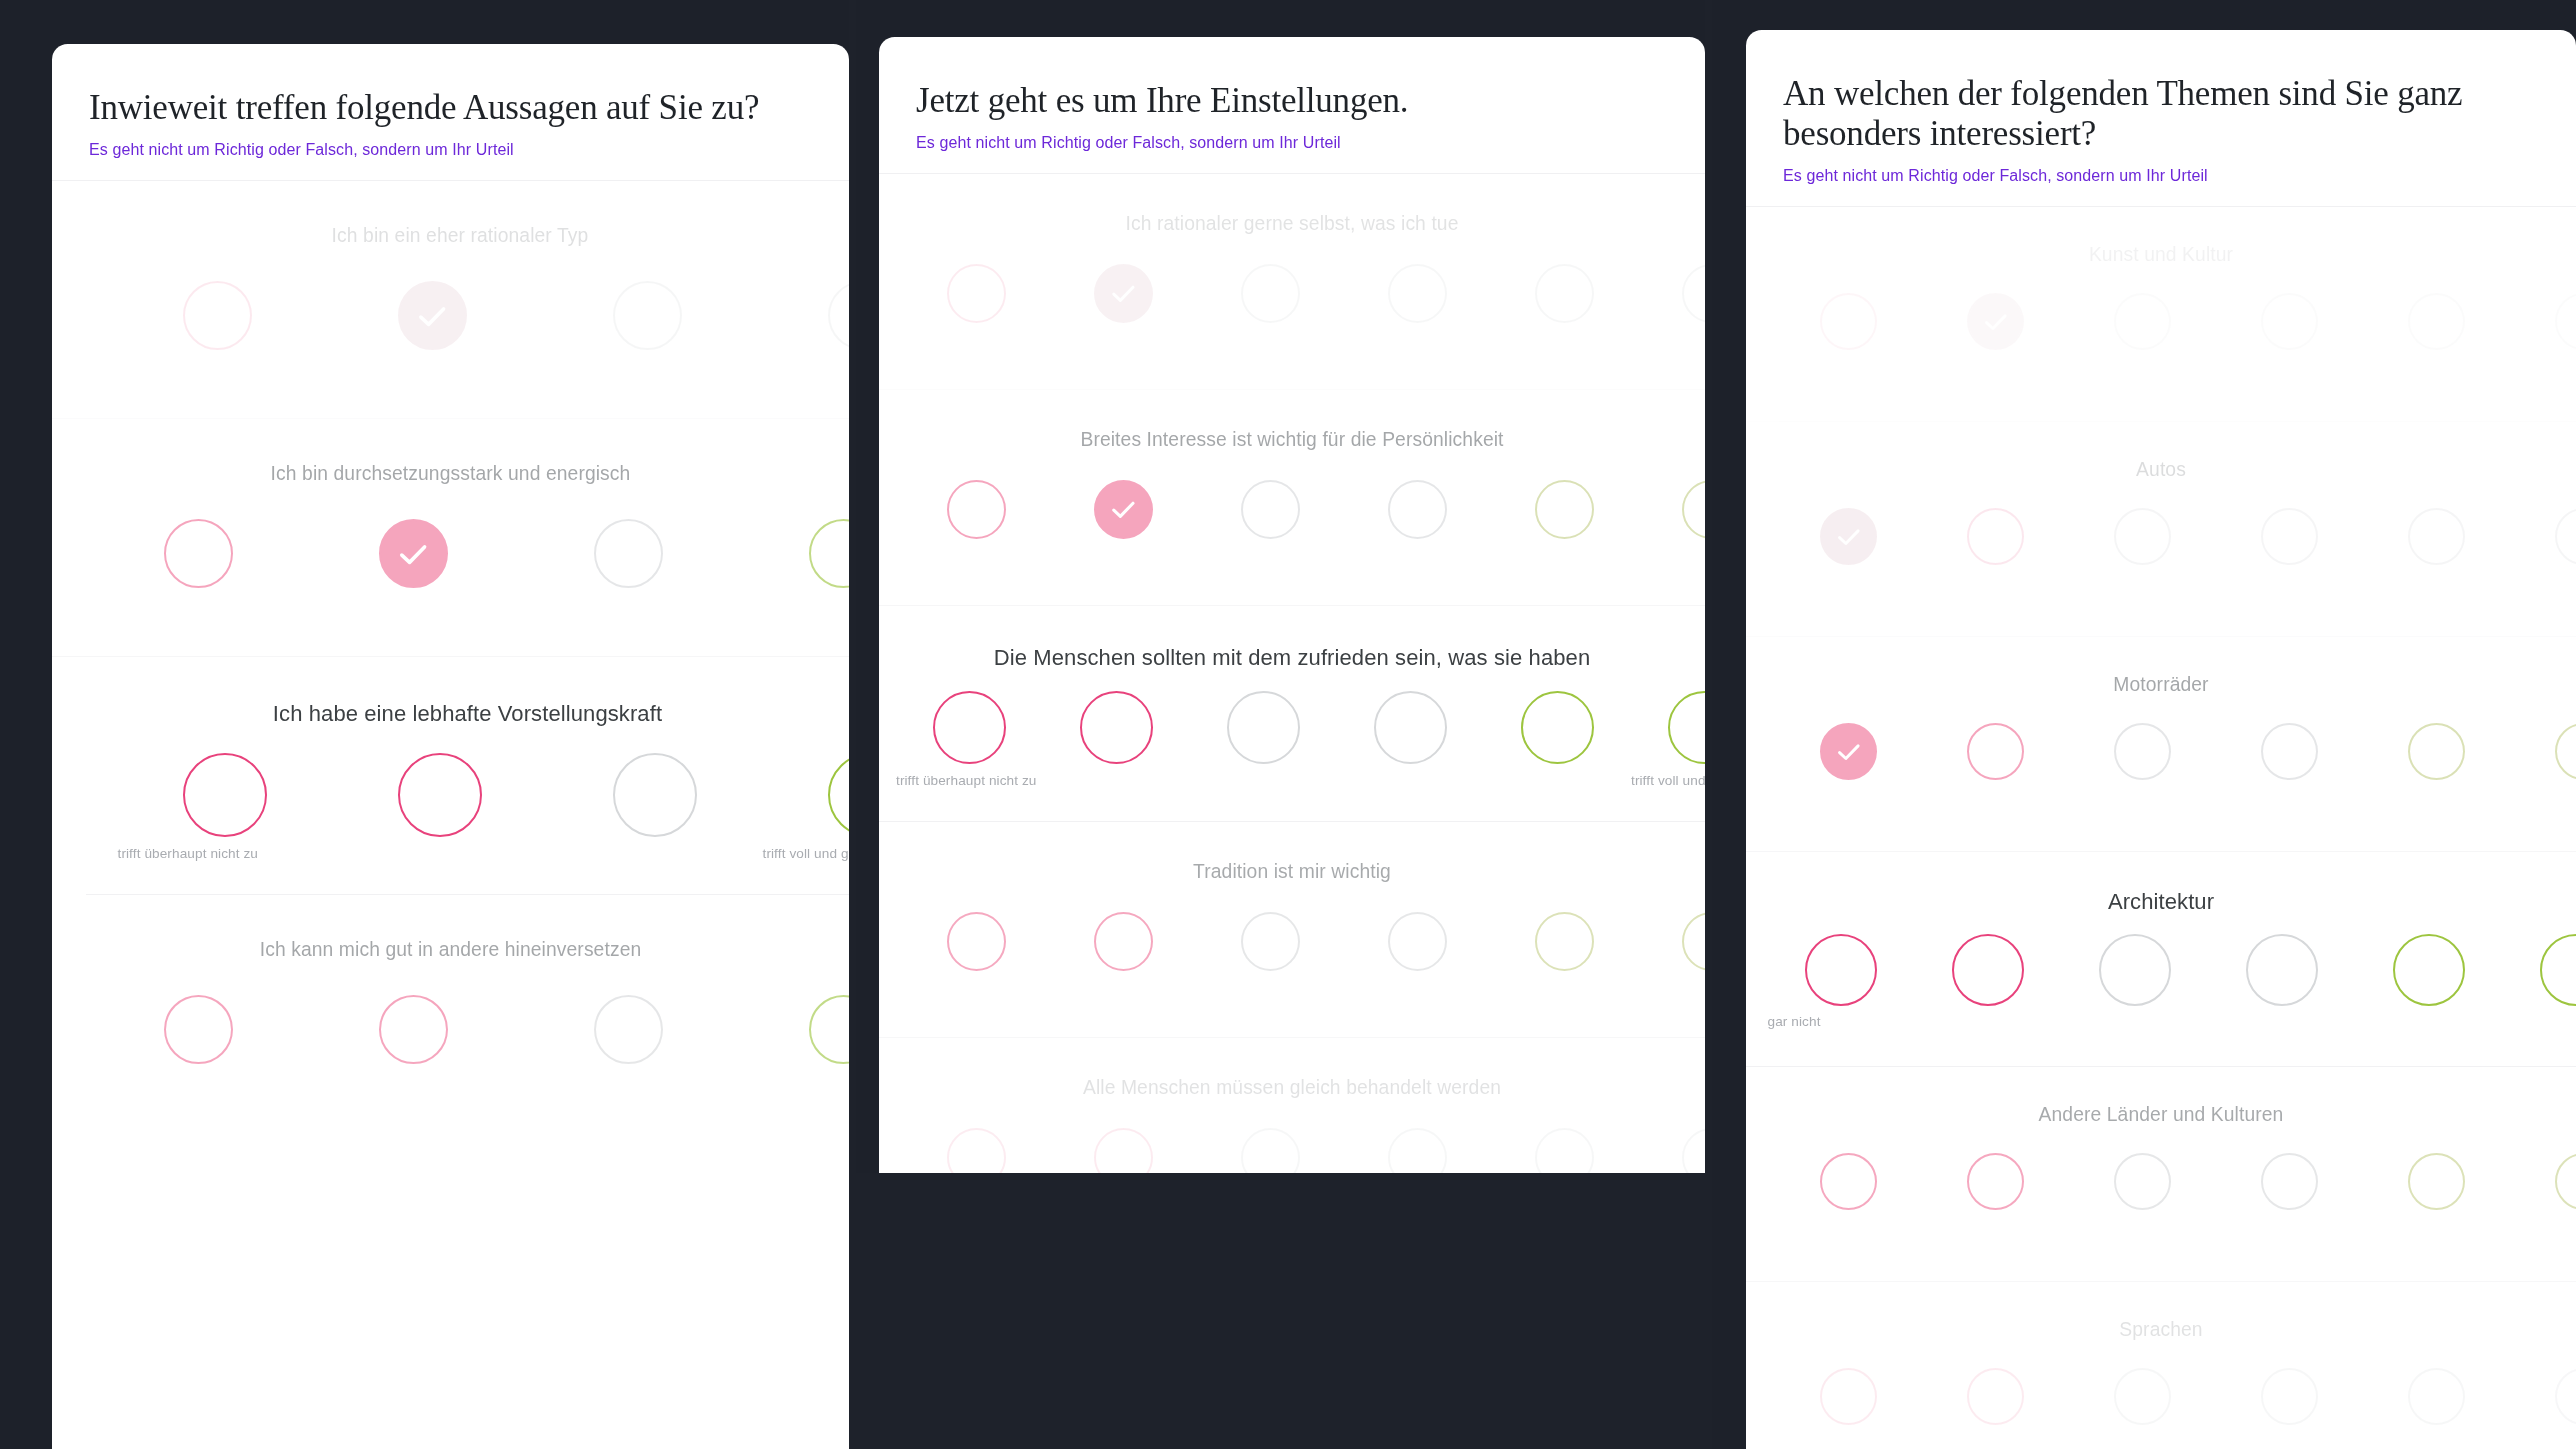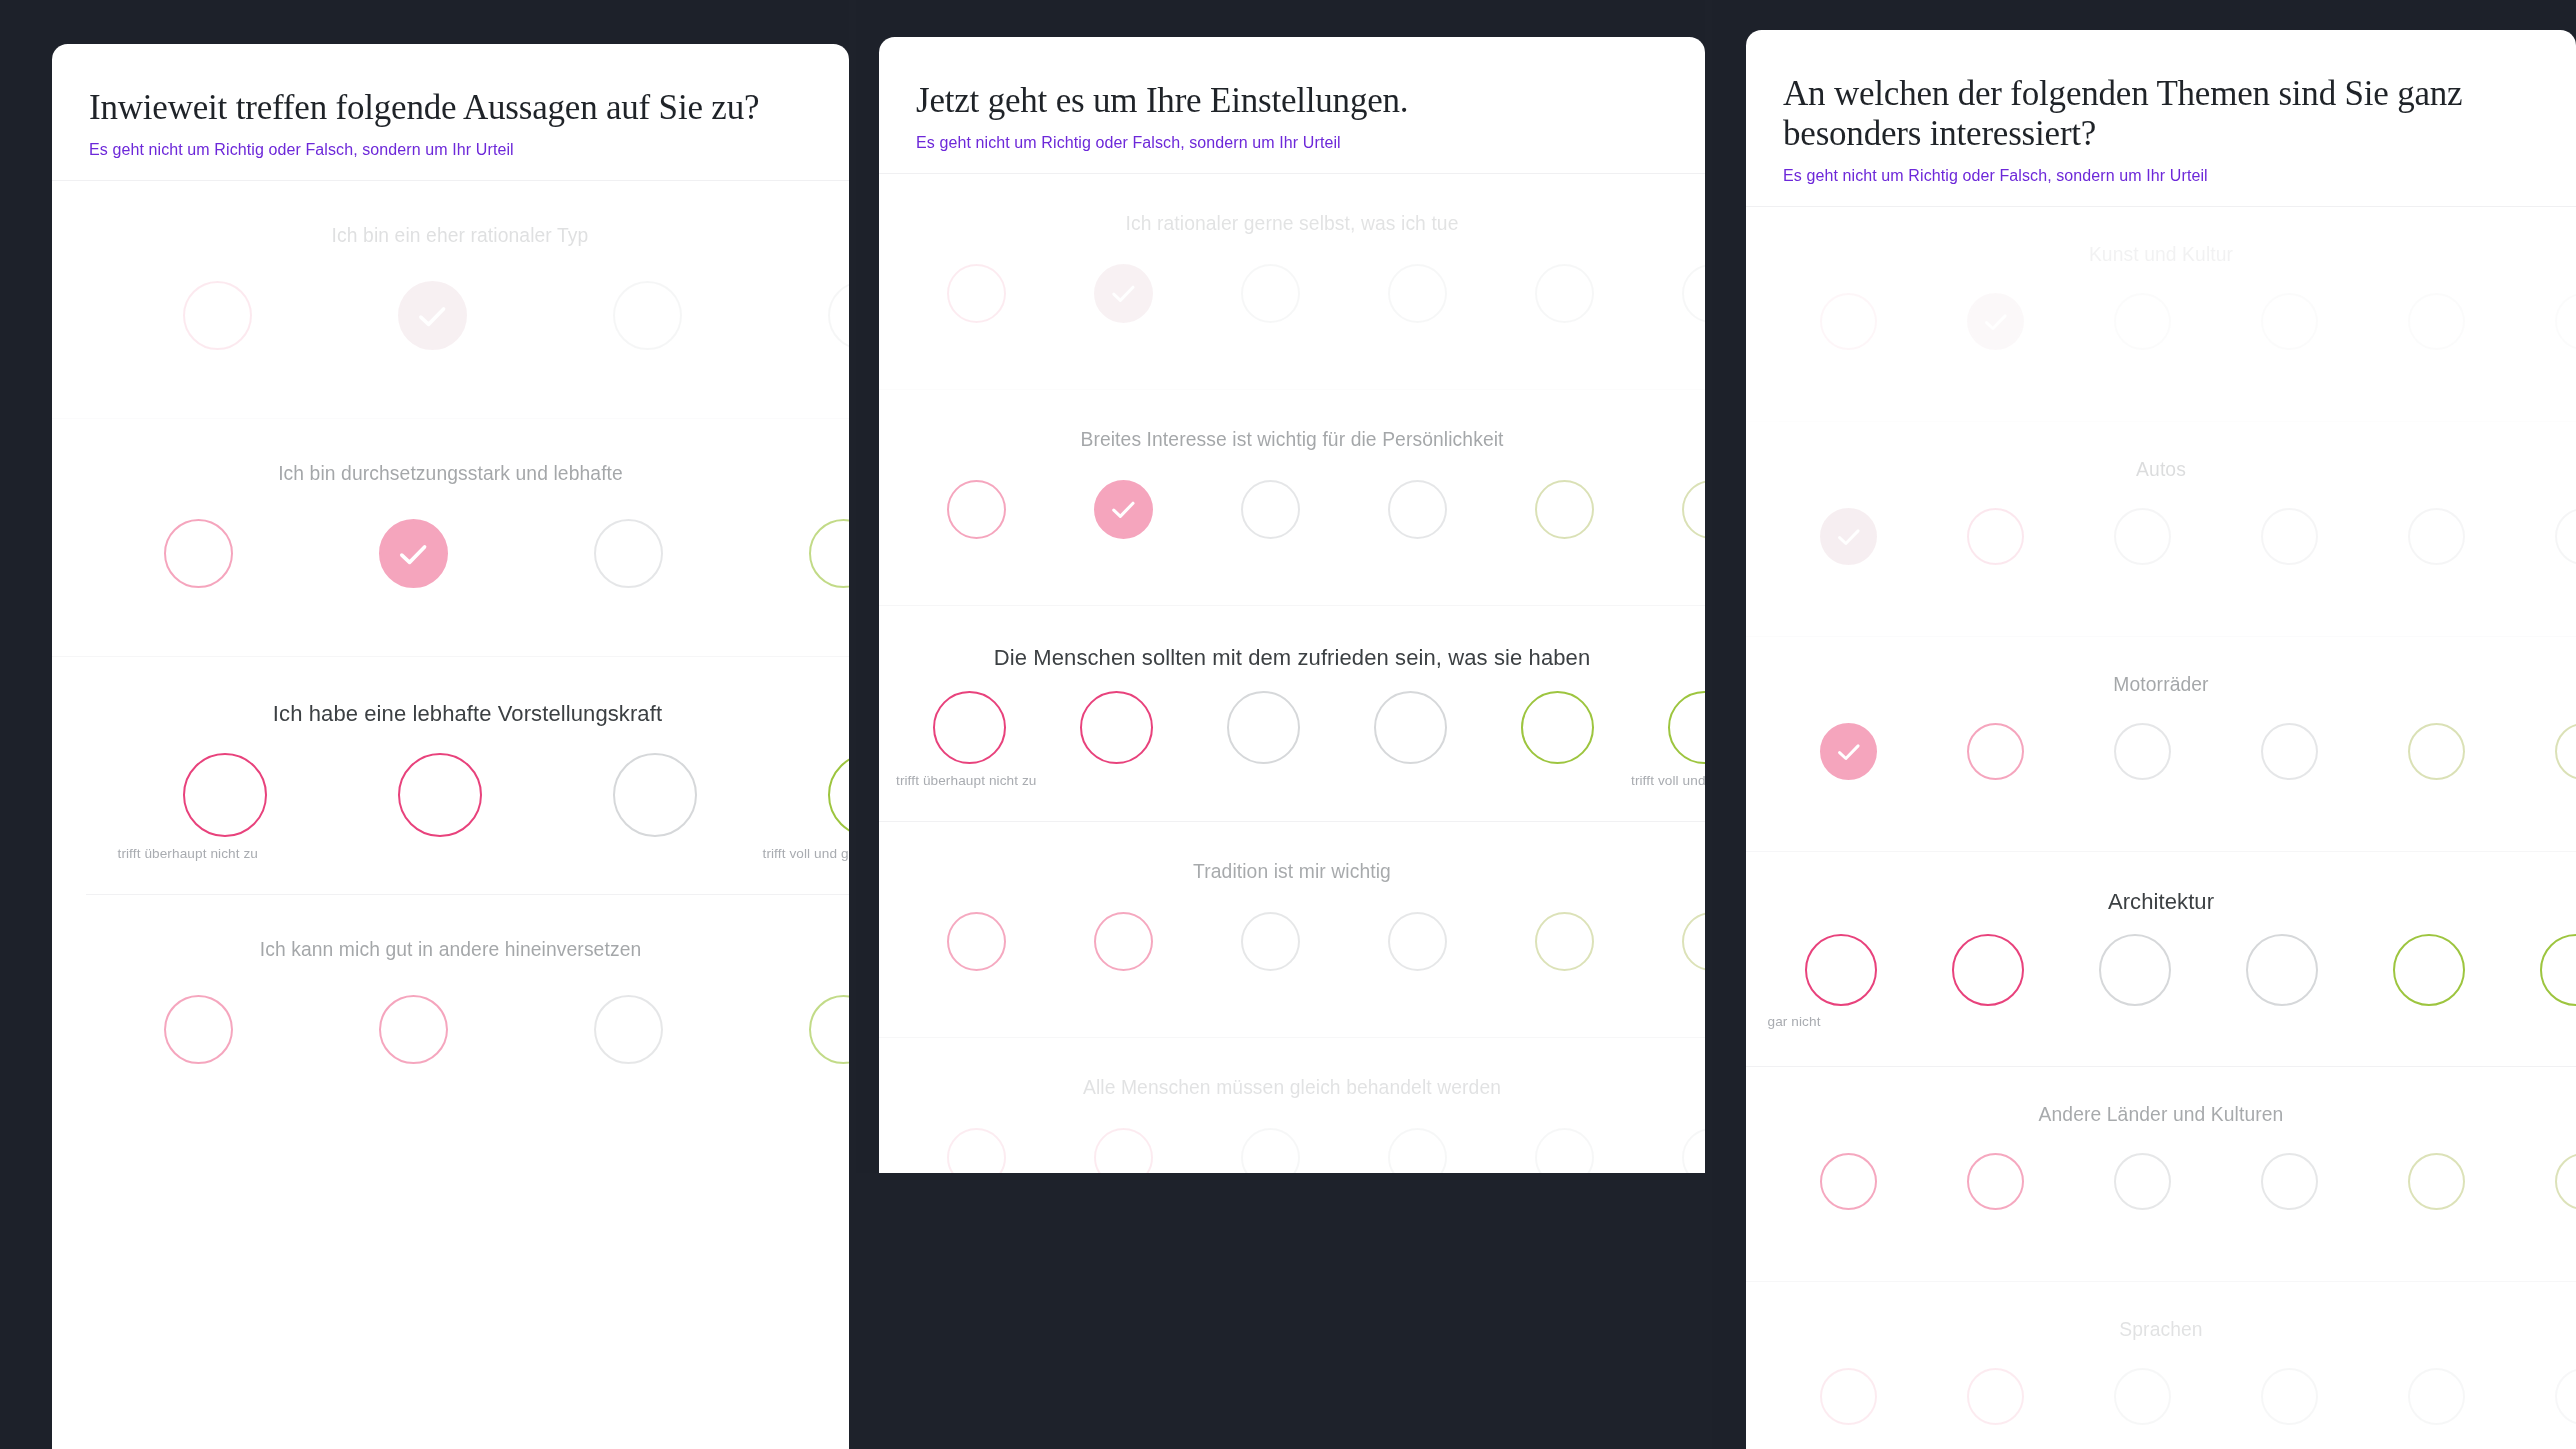--- a/index.html
+++ b/index.html
@@ -186,21 +186,21 @@
               </div>
               <div class="opt">
                 <div class="circle" style="border-color: rgb(214, 216, 218); background: transparent;"></div>
               </div>
               <div class="opt">
                 <div class="circle" style="border-color: rgb(214, 216, 218); background: transparent;"></div>
               </div>
             </div>
           </div>
           <div class="row" style="opacity: 0.62;">
-            <div class="row-label">Ich bin durchsetzungsstark und lebhafte</div>
+            <div class="row-label">Ich bin durchsetzungsstark und energisch</div>
             <div class="opts">
               <div class="opt">
                 <div class="circle" style="border-color: rgb(239, 111, 150); background: transparent;"></div>
               </div>
               <div class="opt">
                 <div class="circle" style="border-color: rgb(239, 111, 150); background: rgb(239, 111, 150);">
                   <svg class="check" viewBox="0 0 24 24">
                     <path d="M4.5 12.6 L9.6 17.4 L19.5 7.2"></path>
                   </svg>
                 </div>

